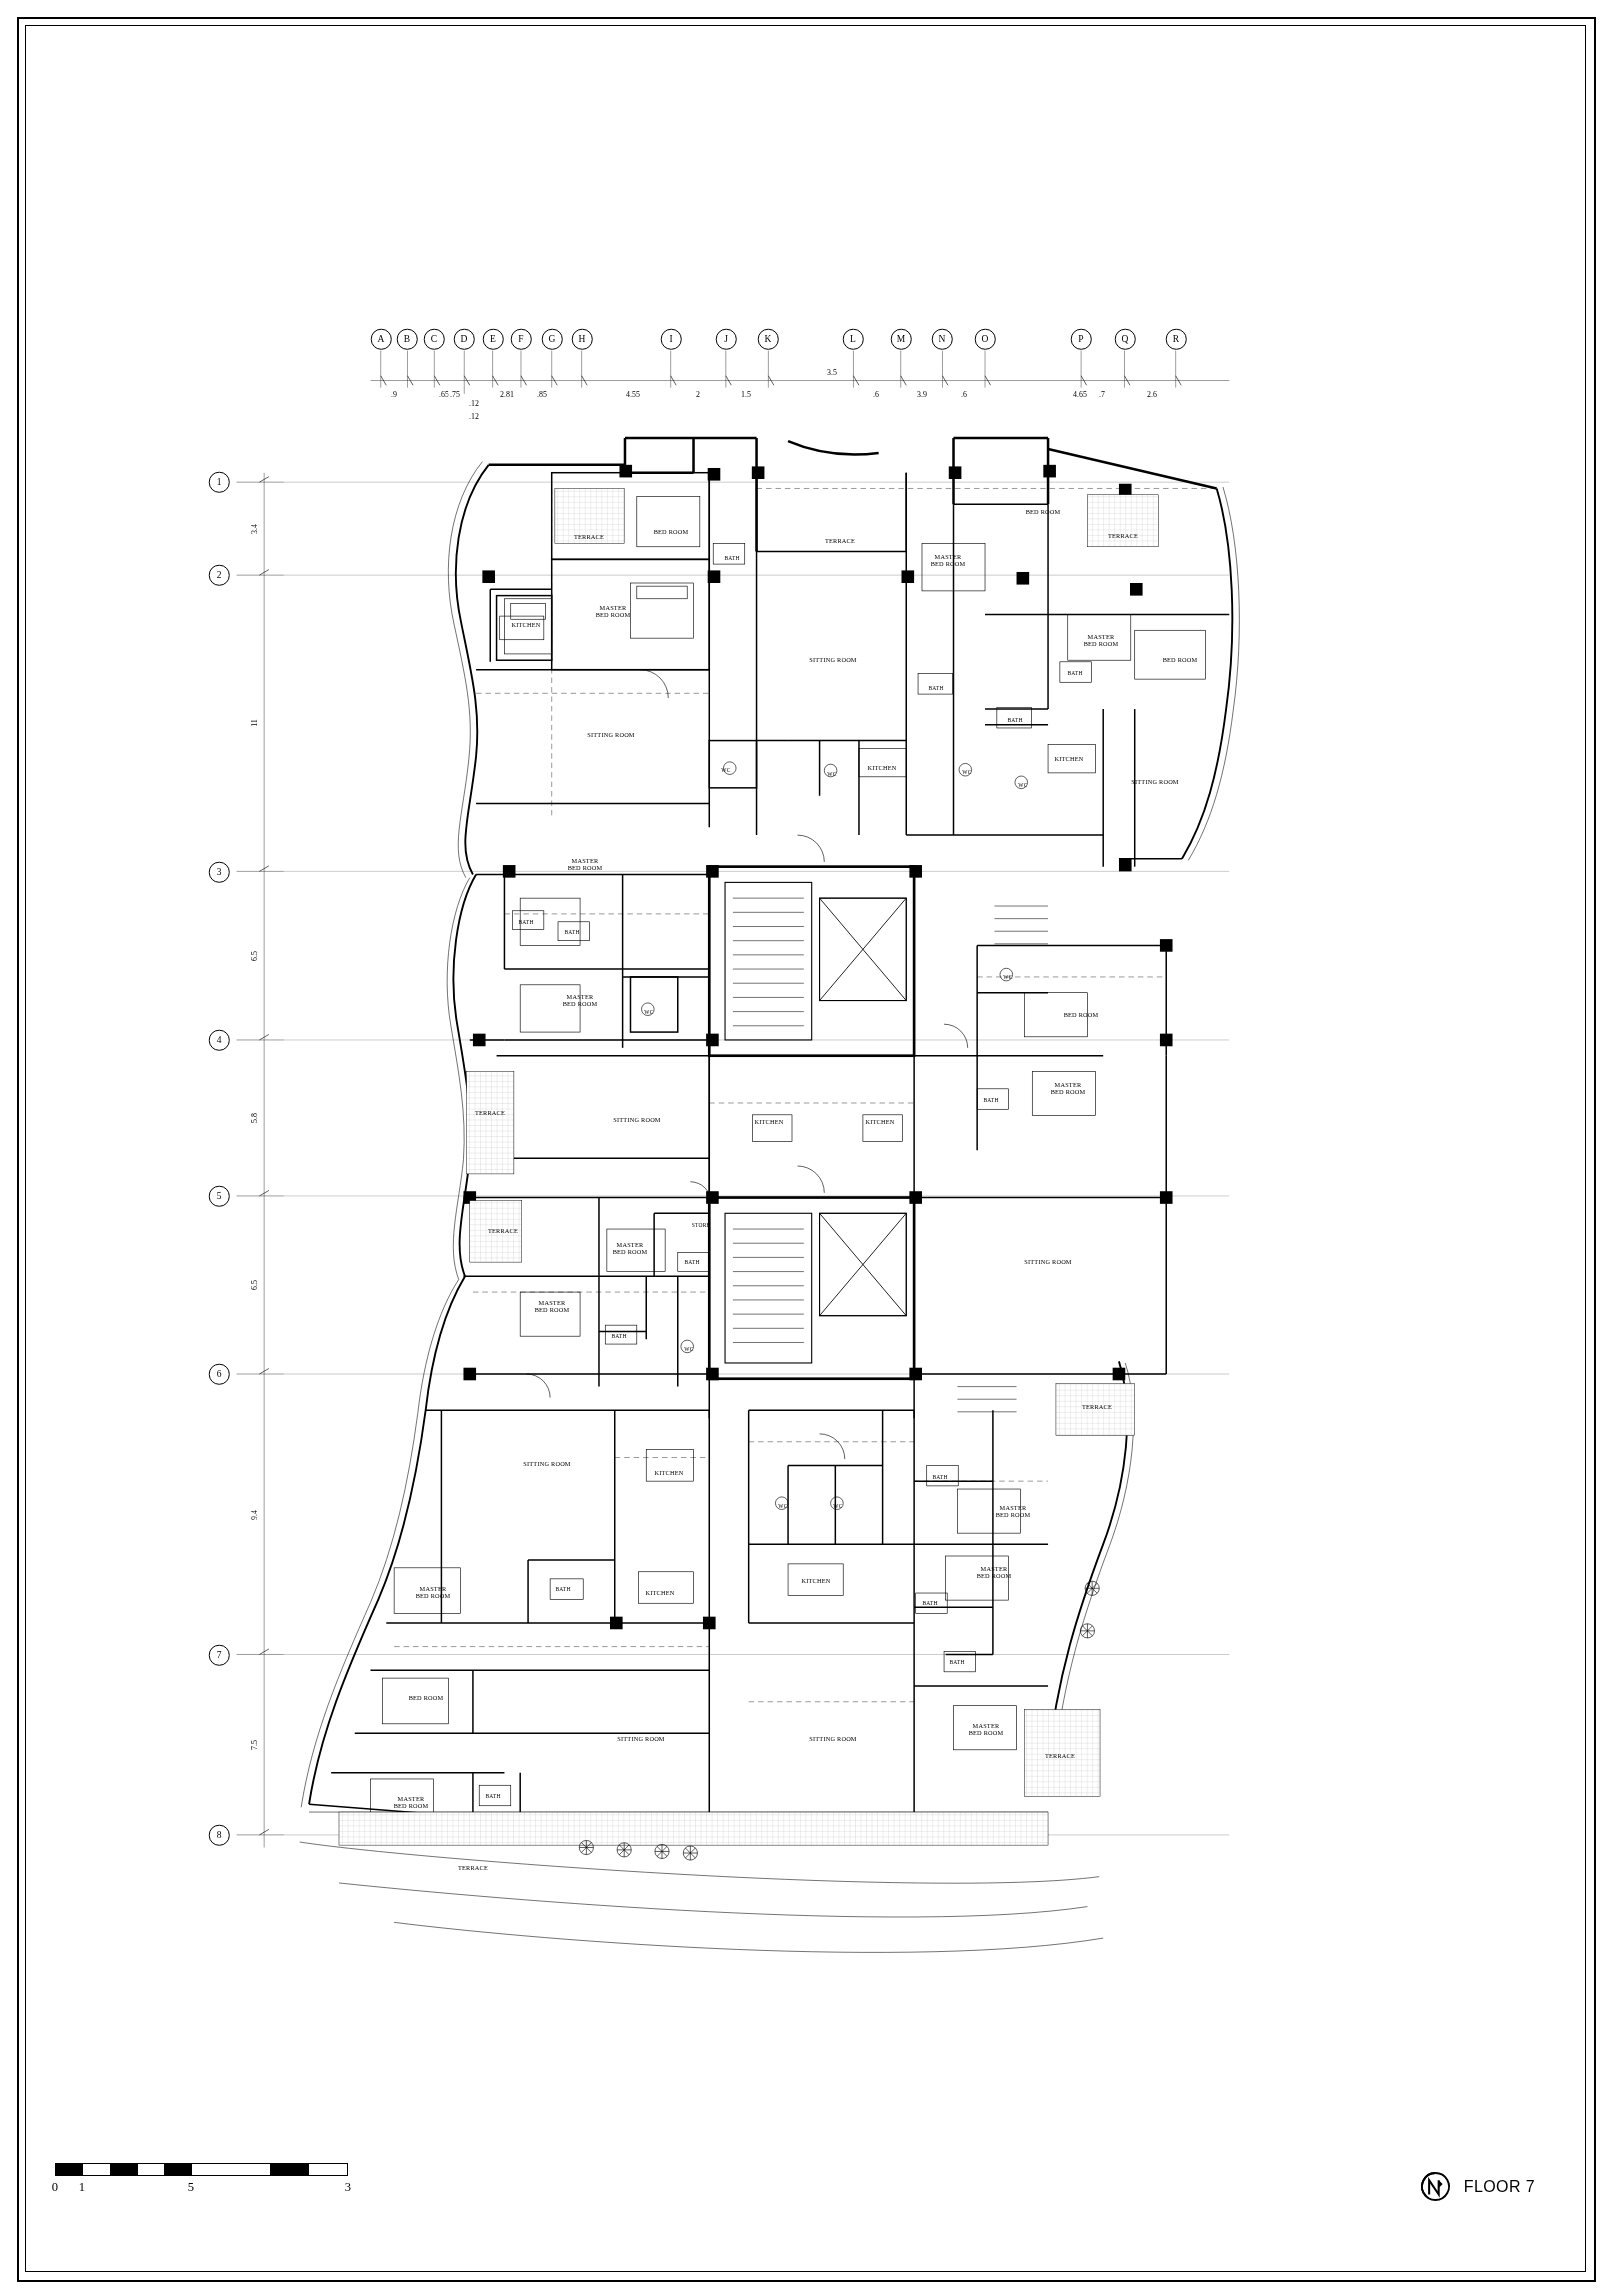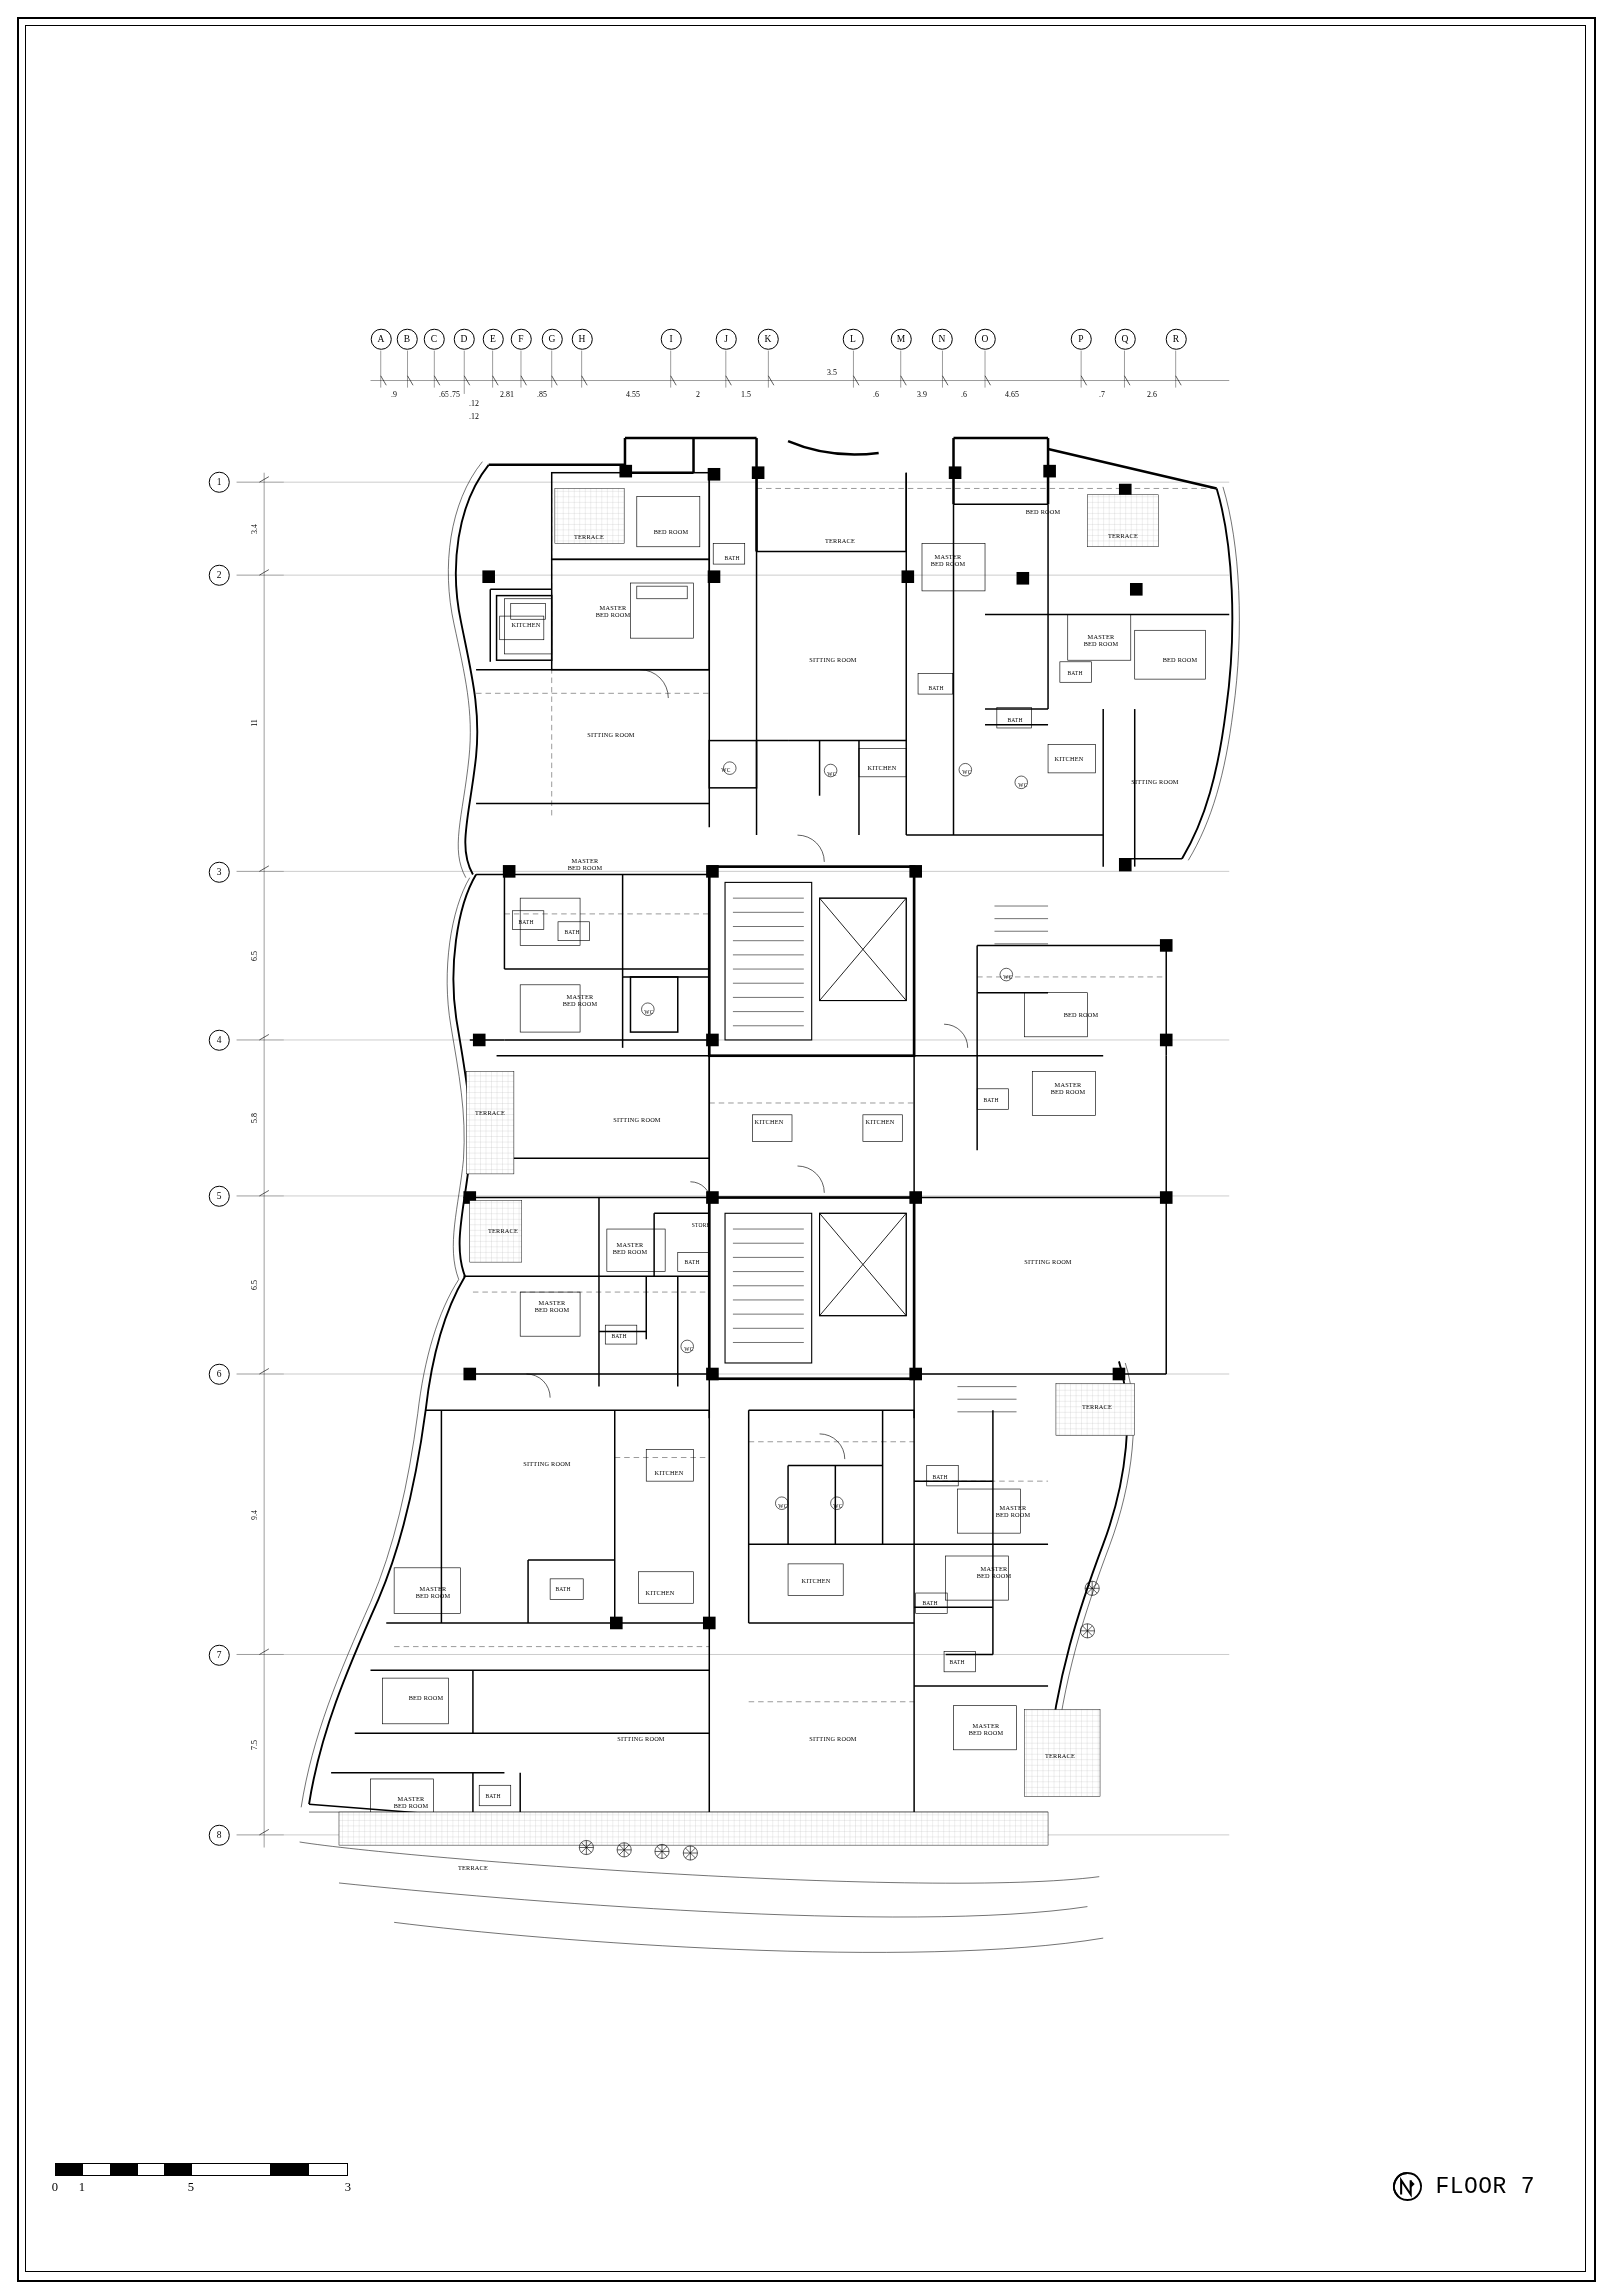--- a/index.html
+++ b/index.html
@@ -105,22 +105,22 @@
 
   
   #titleblock {
     position: absolute;
     right: 75px; bottom: 91px;
     display: flex;
     align-items: center;
     gap: 11px;
   }
   #titleblock .floortxt {
-    font-size: 23px;
-    font-family: Liberation Mono, monospace;
+    font-size: 16px;
+    font-family: Liberation Sans, sans-serif;
     letter-spacing: 0.4px;
   }
 
   
   #plan {
     position: absolute;
     left: 0; top: 0;
     width: 1610px; height: 2295px;
     pointer-events: none;
   }
@@ -611,21 +611,21 @@
       <div class="dimtxt" style="left: 455px; top: 394px;">.75</div>
       <div class="dimtxt" style="left: 507px; top: 394px;">2.81</div>
       <div class="dimtxt" style="left: 542px; top: 394px;">.85</div>
       <div class="dimtxt" style="left: 633px; top: 394px;">4.55</div>
       <div class="dimtxt" style="left: 698px; top: 394px;">2</div>
       <div class="dimtxt" style="left: 746px; top: 394px;">1.5</div>
       <div class="dimtxt" style="left: 811px; top: 372px; margin-left: 21px;">3.5</div>
       <div class="dimtxt" style="left: 876px; top: 394px;">.6</div>
       <div class="dimtxt" style="left: 922px; top: 394px;">3.9</div>
       <div class="dimtxt" style="left: 964px; top: 394px;">.6</div>
-      <div class="dimtxt" style="left: 1012px; top: 394px;">4.65</div>
+      <div class="dimtxt" style="left: 1080px; top: 394px;">4.65</div>
       <div class="dimtxt" style="left: 1102px; top: 394px;">.7</div>
       <div class="dimtxt" style="left: 1152px; top: 394px;">2.6</div>
       <div class="dimtxt" style="left: 474px; top: 403px;">.12</div>
       <div class="dimtxt" style="left: 474px; top: 416px;">.12</div>
     </div>
   <div id="row-dims">
       <div class="dimtxt vert" style="left: 254px; top: 529px;">3.4</div>
       <div class="dimtxt vert" style="left: 254px; top: 723px;">11</div>
       <div class="dimtxt vert" style="left: 254px; top: 956px;">6.5</div>
       <div class="dimtxt vert" style="left: 254px; top: 1118px;">5.8</div>

